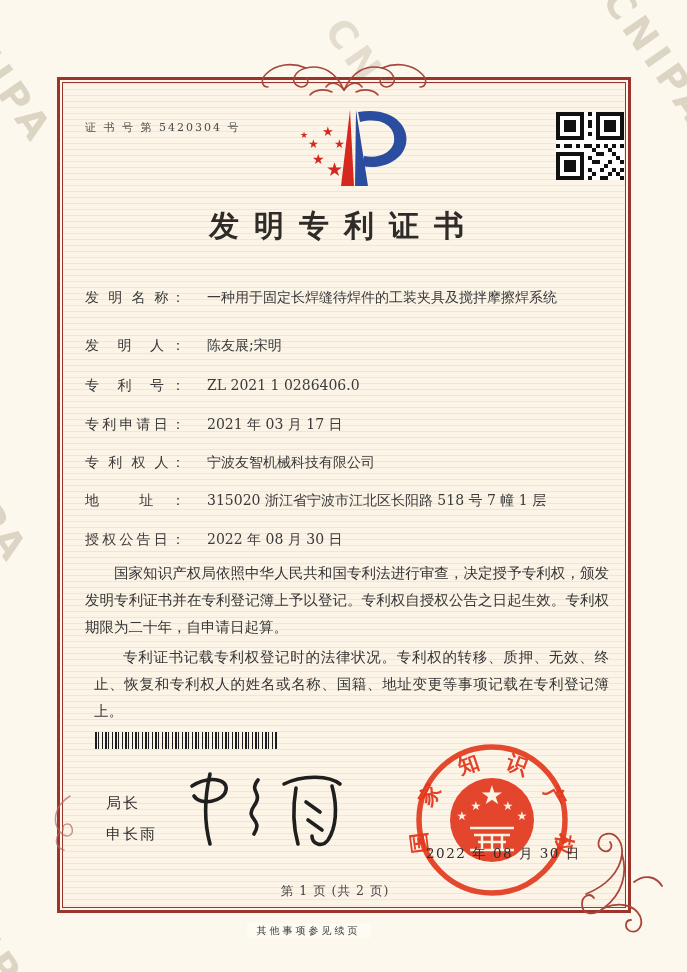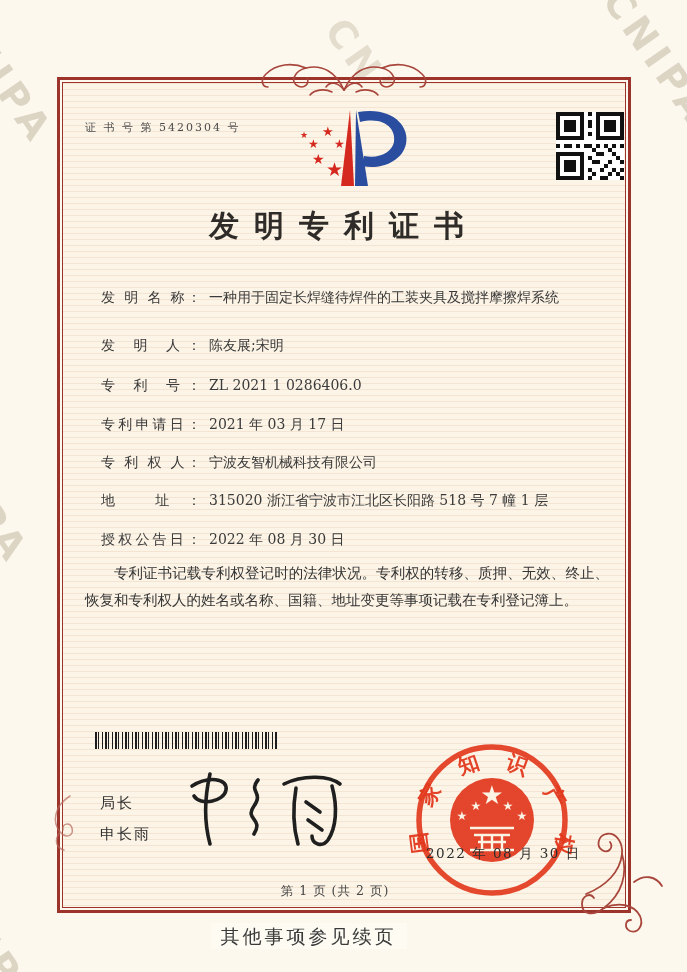--- a/index.html
+++ b/index.html
@@ -48,41 +48,41 @@
   .qr{position:absolute;left:556px;top:112px;width:68px;height:68px;z-index:3;background:#fff;}
   .title{
     position:absolute;left:57px;top:206px;width:574px;z-index:3;
     text-align:center;font-size:30px;font-weight:bold;color:#2e2b28;
     letter-spacing:15px;box-sizing:border-box;
   }
   
   .field-row{position:absolute;left:85px;width:530px;font-size:14px;color:#3a3a3a;white-space:nowrap;z-index:3;}
   .fr1{top:289px}.fr2{top:337px}.fr3{top:377px}.fr4{top:416px}
   .fr5{top:454px}.fr6{top:492px}.fr7{top:531px}
-  .field-label{display:inline-block;width:100px;text-align:justify;text-align-last:justify;vertical-align:top;margin-left:16px;}
-  .field-value{margin-left:8px;}
+  .field-label{display:inline-block;width:100px;text-align:justify;text-align-last:justify;vertical-align:top;}
+  .field-value{margin-left:22px;}
   .second-col{position:absolute;left:300px;top:0;}
   .second-col .field-label{width:118px;}
   
   .body-text{position:absolute;left:85px;top:560px;width:524px;z-index:3;
     font-size:14.5px;line-height:27px;text-align:justify;color:#353535;}
   .body-text p{margin:0;text-indent:2em;}
   .body-text p + p{margin-top:3px;margin-left:9px;}
   
   .barcode{position:absolute;left:95px;top:732px;width:182px;height:17px;z-index:3;
     background:repeating-linear-gradient(90deg,
       #1c1c1c 0 2px, transparent 2px 3px,
       #1c1c1c 3px 4px, transparent 4px 7px,
       #1c1c1c 7px 8px, transparent 8px 10px);}
-  .signer{position:absolute;left:100px;top:788px;z-index:3;font-size:15px;line-height:31px;color:#2f2f2f;letter-spacing:2px;}
+  .signer{position:absolute;left:106px;top:788px;z-index:3;font-size:15px;line-height:31px;color:#2f2f2f;letter-spacing:2px;}
   .signature{position:absolute;left:180px;top:760px;width:180px;height:88px;z-index:4;}
   .seal{position:absolute;left:404px;top:732px;width:176px;height:176px;z-index:4;}
   .seal-date{position:absolute;left:426px;top:845px;z-index:5;font-size:13.5px;letter-spacing:1.5px;color:#2d2d2d;white-space:nowrap;}
   .page-num{position:absolute;left:48px;top:883px;width:574px;text-align:center;font-size:12.5px;color:#454545;z-index:3;letter-spacing:1px;}
-  .note{position:absolute;left:0;top:924px;width:617px;text-align:center;font-size:19px;letter-spacing:3px;color:#3a3a3a;z-index:3;}
+  .note{position:absolute;left:0;top:924px;width:617px;text-align:center;font-size:10px;letter-spacing:3px;color:#3a3a3a;z-index:3;}
   .note span{background:#fdfbf2;padding:2px 10px;}
 </style>
 </head>
 <body>
 
 <div class="wm wm1">CNIPA</div>
 <div class="wm wm2">CNIPA</div>
 <div class="wm wm3">CNIPA</div>
 <div class="wm wm4">CNIPA</div>
 <div class="wm wm5">CNIPA</div>
@@ -166,20 +166,21 @@
   <span class="field-label">专 利 权 人：</span><span class="field-value">宁波友智机械科技有限公司</span>
 </div>
 <div class="field-row fr6">
   <span class="field-label">地 址：</span><span class="field-value">315020 浙江省宁波市江北区长阳路 518 号 7 幢 1 层</span>
 </div>
 <div class="field-row fr7">
   <span class="field-label">授权公告日：</span><span class="field-value">2022 年 08 月 30 日</span>
 </div>
 
 <div class="body-text">
+  <p>国家知识产权局依照中华人民共和国专利法进行审查，决定授予专利权，颁发发明专利证书并在专利登记簿上予以登记。专利权自授权公告之日起生效。专利权期限为二十年，自申请日起算。</p>
   <p>专利证书记载专利权登记时的法律状况。专利权的转移、质押、无效、终止、恢复和专利权人的姓名或名称、国籍、地址变更等事项记载在专利登记簿上。</p>
 </div>
 
 <div class="barcode"></div>
 
 <div class="signer">
   <div>局长</div>
   <div>申长雨</div>
 </div>
 

